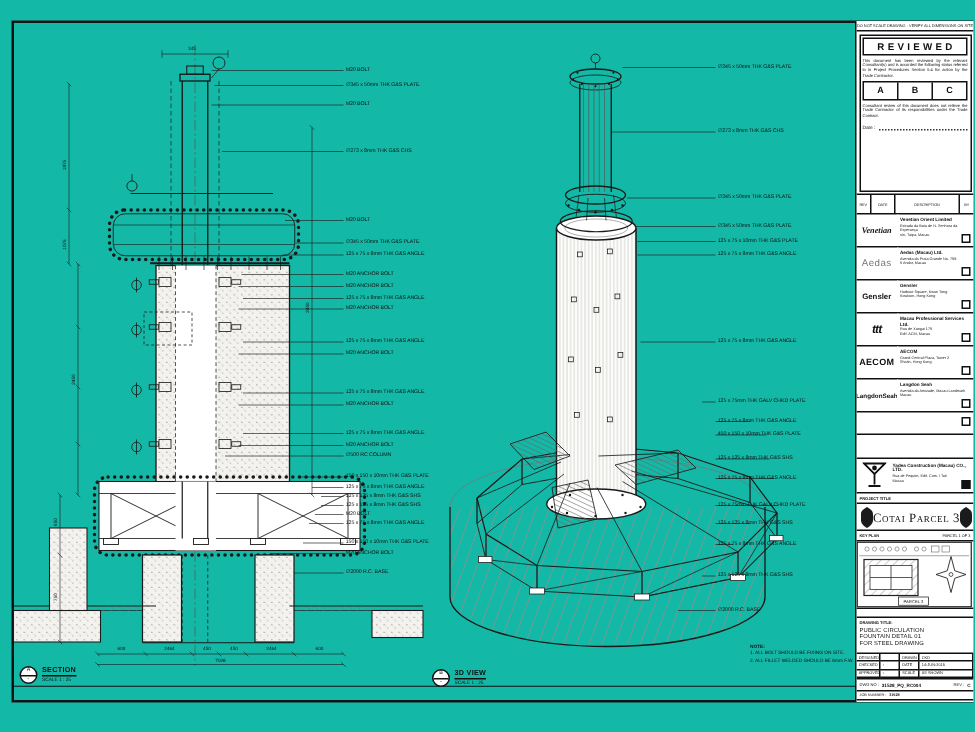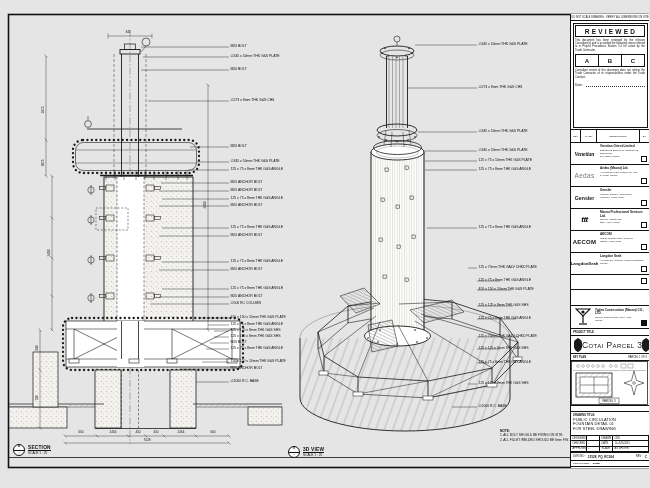--- a/index.html
+++ b/index.html
@@ -1,16 +1,16 @@
 <!DOCTYPE html>
 <html><head>
 <meta charset="utf-8">
 <style>
   html,body{margin:0;padding:0;background:#ffffff;}
-  #stage{position:relative;width:650px;height:488px;background:#e5e5e5;
+  #stage{position:relative;width:650px;height:488px;background:#14b8a6;
     font-family:"Liberation Sans",sans-serif;color:#111;overflow:hidden;}
   svg{position:absolute;left:0;top:0;}
   
   .co{position:absolute;font-size:3.5px;line-height:1.05;white-space:nowrap;color:#111;letter-spacing:-0.05px;}
   .dim{position:absolute;font-size:3.1px;white-space:nowrap;color:#111;transform:translate(-50%,-50%);}
   .dim.rot{transform:translate(-50%,-50%) rotate(-90deg);}
   
   .vlabel{position:absolute;display:flex;align-items:center;gap:3px;}
   .bub{width:12px;height:12px;border:1px solid #111;border-radius:50%;display:flex;flex-direction:column;
     font-size:3.6px;line-height:1;text-align:center;background:#fff;box-sizing:border-box;}
@@ -59,21 +59,21 @@
   .tb-empty2{height:16px;border-bottom:0.8px solid #111;}
   .tb-contractor{height:23px;border-bottom:0.8px solid #111;display:flex;position:relative;}
   .ctr-logo{width:24px;display:flex;align-items:center;justify-content:center;}
   .ctr-logo svg{position:static;}
   .ctr-info{flex:1;padding:2.5px 1px 0 0;}
   .tb-band{height:7px;border-bottom:0.8px solid #111;font-size:2.7px;font-weight:bold;
     display:flex;align-items:center;padding-left:2px;background:#fff;}
   .tb-project{height:18px;border-bottom:0.8px solid #111;display:flex;align-items:center;
     justify-content:space-between;padding:0 3px;}
   .tb-project svg{position:static;flex:0 0 auto;}
-  .proj-title{font-family:Liberation Sans, sans-serif;font-variant:small-caps;font-size:8.5px;
+  .proj-title{font-family:Liberation Serif, serif;font-variant:small-caps;font-size:8.5px;
     letter-spacing:0.4px;white-space:nowrap;}
   .tb-kpstrip{height:7px;border-bottom:0.8px solid #111;display:flex;align-items:center;
     justify-content:space-between;font-size:2.6px;padding:0 2px;}
   .kp-l{font-weight:bold;}
   .tb-kpmap{height:45px;border-bottom:0.8px solid #111;position:relative;}
   .tb-kpmap svg{position:static;display:block;}
   .tb-spacer{height:6px;border-bottom:0.8px solid #111;}
   .tb-dt{height:24px;border-bottom:0.8px solid #111;padding:1.5px 2px;}
   .dt-label{font-size:2.7px;font-weight:bold;margin-bottom:1px;}
   .dt-line{font-size:3.9px;line-height:1.25;letter-spacing:0.1px;}

